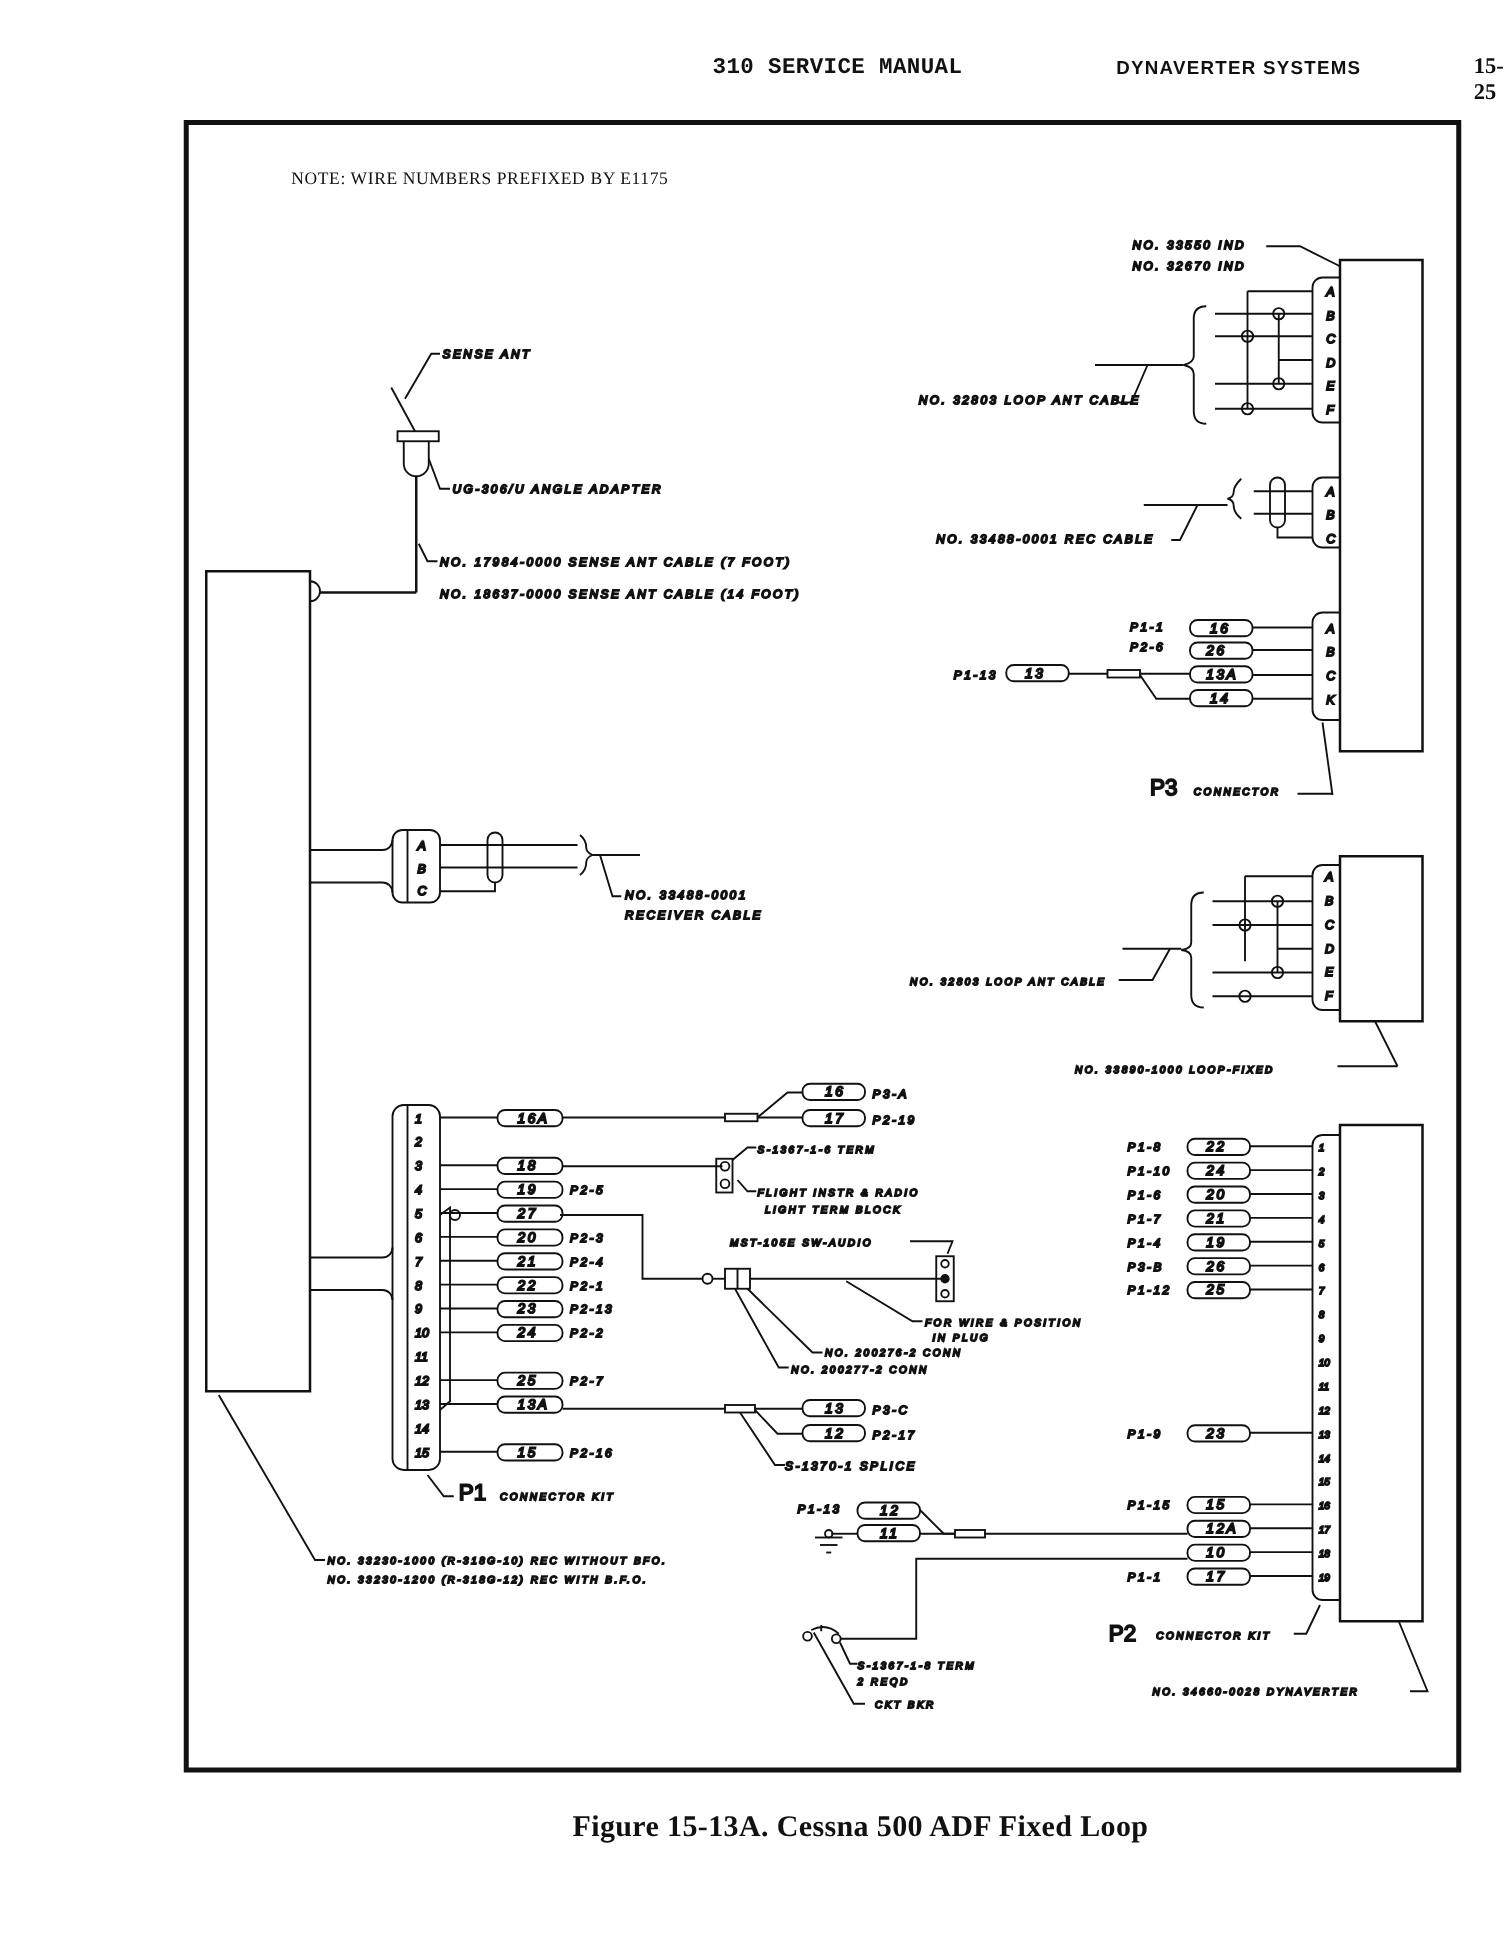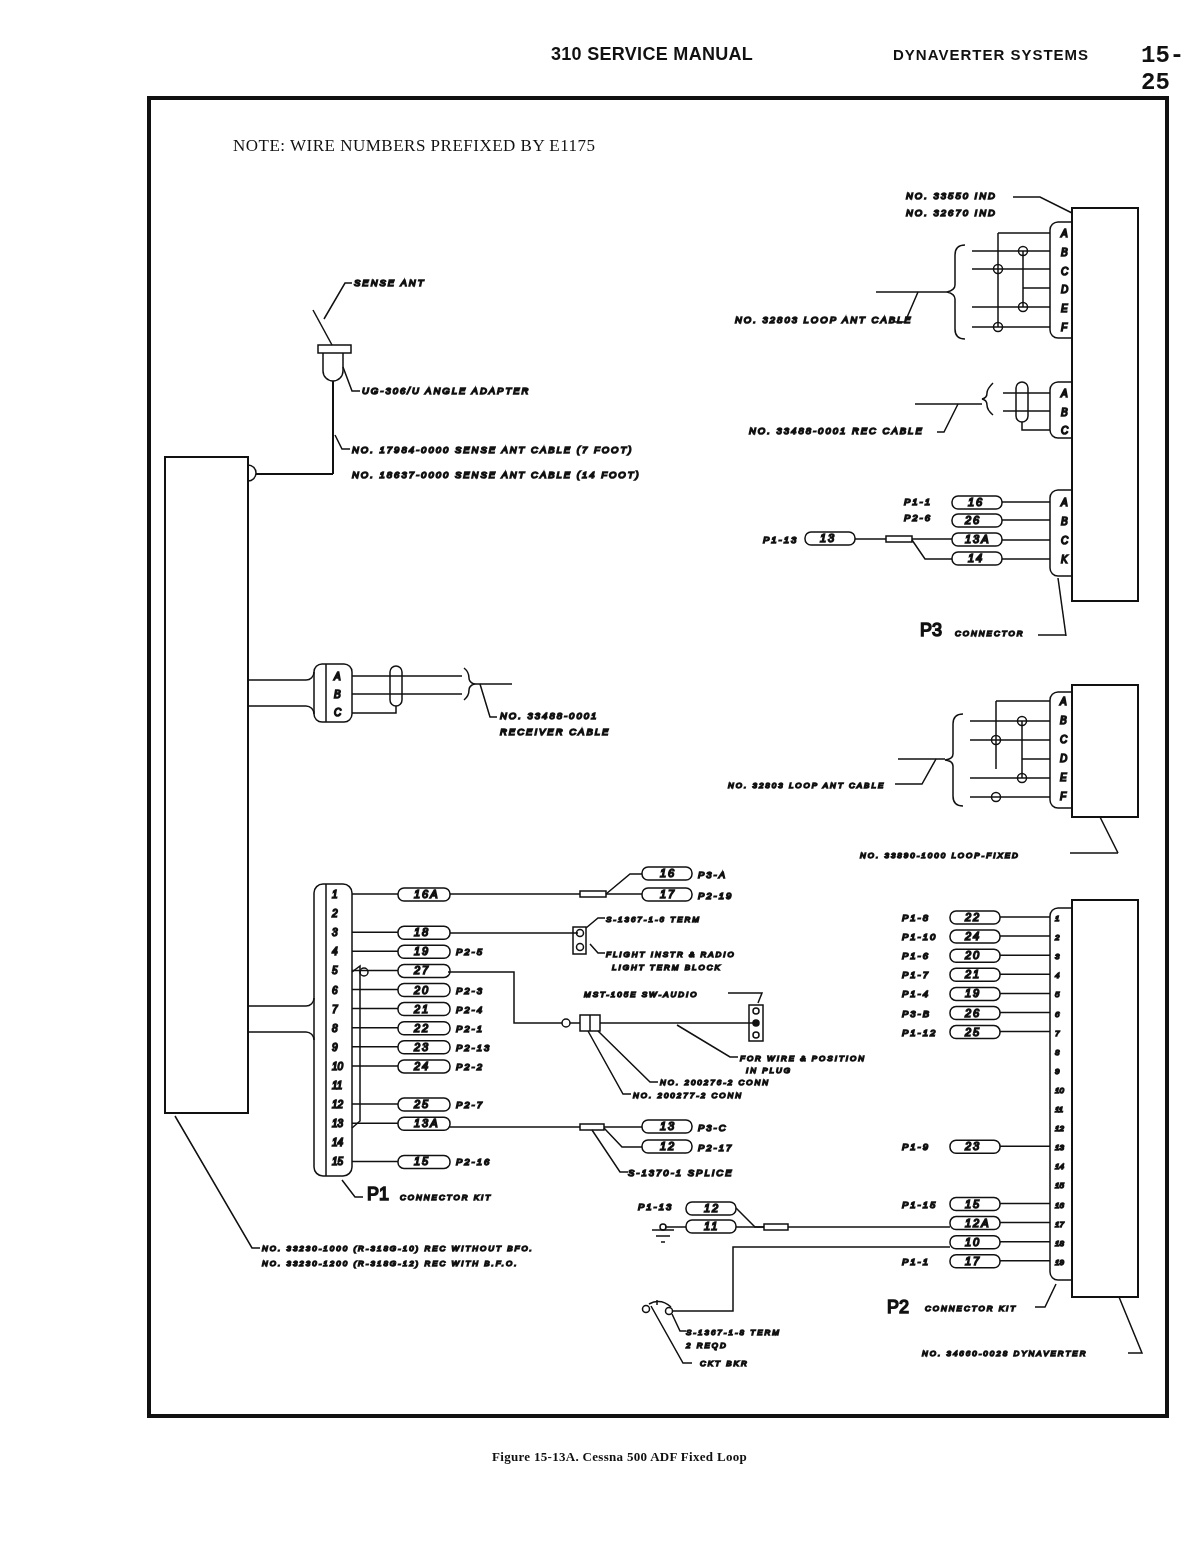--- a/index.html
+++ b/index.html
@@ -1,22 +1,22 @@
 <!DOCTYPE html>
 <html><head>
 <meta charset="utf-8">
 <style>
   html, body { margin:0; padding:0; background:#ffffff; }
   body { width:1203px; height:1549px; position:relative; overflow:hidden; font-family:"Liberation Serif", serif; color:#111; }
-  .hdr-left { position:absolute; left:551px; top:44px; font-family:Liberation Sans, sans-serif; font-weight:bold; font-size:18px; letter-spacing:0.3px; }
+  .hdr-left { position:absolute; left:570px; top:44px; font-family:Liberation Mono, monospace; font-weight:bold; font-size:18px; letter-spacing:0.3px; }
   .hdr-right { position:absolute; left:893px; top:46px; font-family:"Liberation Sans", sans-serif; font-weight:bold; font-size:15px; letter-spacing:1px; }
-  .hdr-page { position:absolute; left:1141px; top:42px; font-family:Liberation Mono, monospace; font-weight:bold; font-size:24px; }
+  .hdr-page { position:absolute; left:1179px; top:42px; font-family:Liberation Serif, serif; font-weight:bold; font-size:18px; }
   .frame { position:absolute; left:147px; top:96px; width:1022px; height:1322px; border:4px solid #111; box-sizing:border-box; }
-  .note { position:absolute; left:233px; top:136px; font-family:"Liberation Serif", serif; font-size:17px; letter-spacing:0.5px; }
-  .caption { position:absolute; left:458px; top:1449px; font-family:"Liberation Serif", serif; font-weight:bold; font-size:13px; letter-spacing:0.3px;margin-left:34px; }
+  .note { position:absolute; left:233px; top:136px; font-family:"Liberation Serif", serif; font-size:14px; letter-spacing:0.5px; }
+  .caption { position:absolute; left:458px; top:1449px; font-family:"Liberation Serif", serif; font-weight:bold; font-size:24px; letter-spacing:0.3px; }
   svg#diagram { position:absolute; left:0; top:0; }
   svg text { font-family:"Liberation Sans", sans-serif; font-style:italic; fill:#111; }
   .lbl { font-size:9.5px; letter-spacing:2px; }
   .pin { font-size:10px; font-style:italic; }
   .wire-num { font-size:11px; letter-spacing:2px; }
   .big { font-size:18px; font-style:normal; }
 </style>
 </head>
 <body>
 

